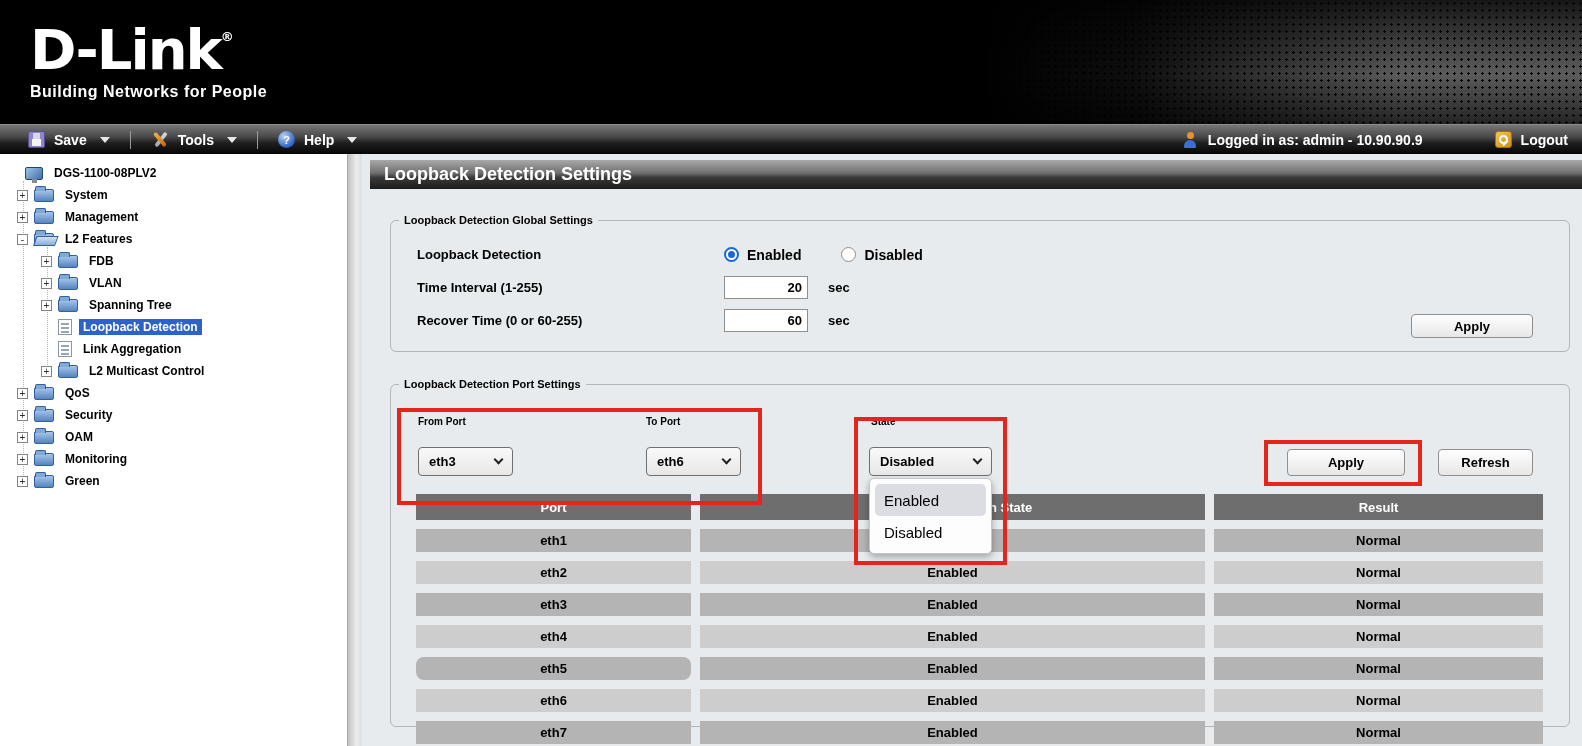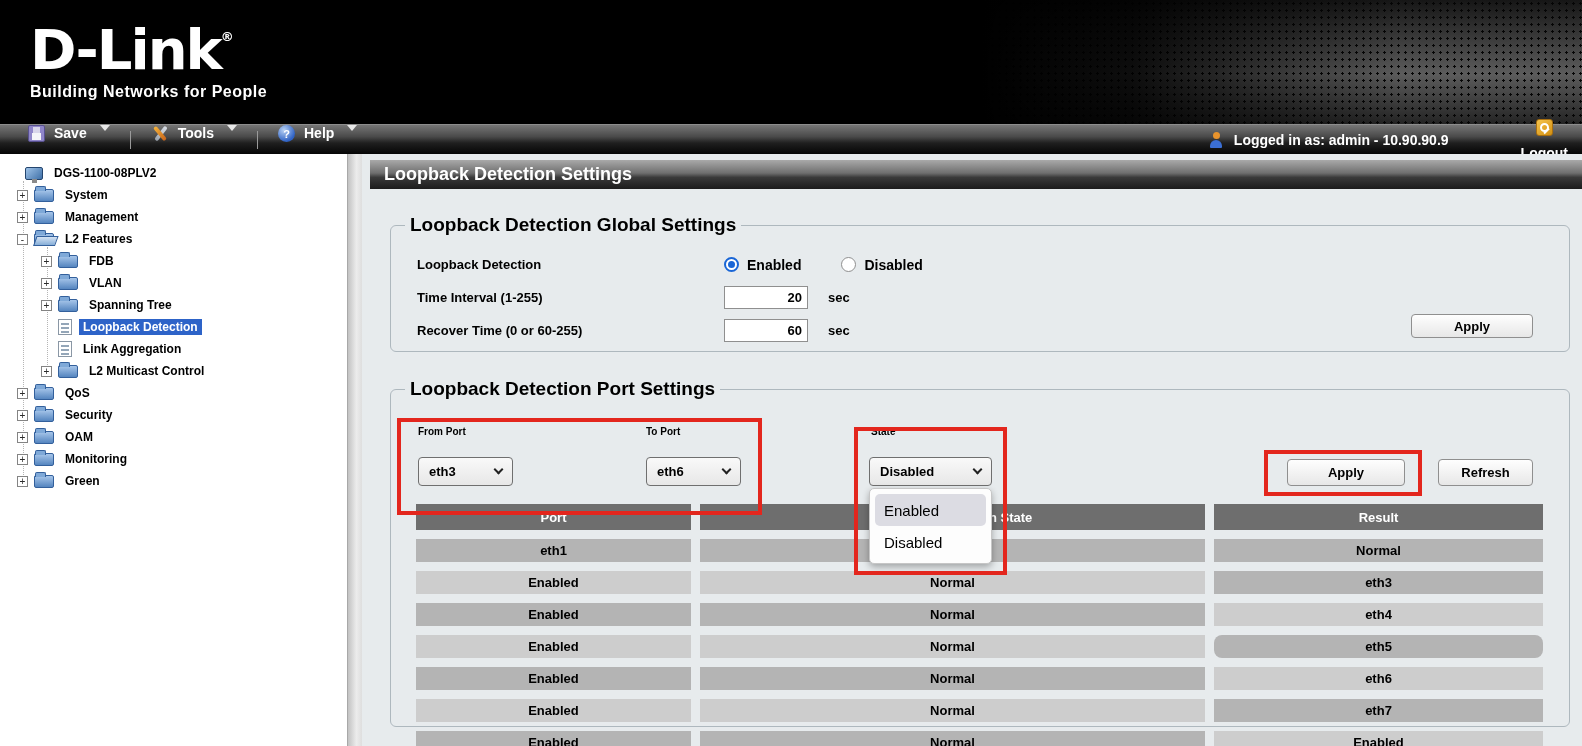--- a/index.html
+++ b/index.html
@@ -16,27 +16,27 @@
     background-size:100% 100%, 7px 7px, 100% 100%; }
   .logo-block { position:absolute; left:30px; top:6px; color:#fff; }
   .logo-text { font-family:"DejaVu Sans", sans-serif; font-weight:900; font-size:56px; letter-spacing:-2px; line-height:62px; }
   .logo-reg { font-size:13px; vertical-align:28px; letter-spacing:0; font-weight:700; }
   .tagline { font-size:16px; font-weight:700; letter-spacing:.5px; margin-top:2px; }
 
   
   .menubar { position:absolute; left:0; top:124px; width:1582px; height:30px;
     background:linear-gradient(180deg,#767676 0%,#4a4a4a 40%,#1f1f1f 62%,#050505 100%);
     border-top:1px solid #8d8d8d; display:flex; align-items:center; color:#fff; font-weight:700; font-size:14px; }
-  .menu-item { display:flex; align-items:flex-start; gap:9px; padding:0 20px; height:100%; cursor:pointer; }
+  .menu-item { display:flex; align-items:center; gap:9px; padding:12px 20px; height:100%; cursor:pointer; }
   .menu-item:first-child { padding-left:28px; }
   .menu-sep { width:1px; height:18px; background:#9a9a9a; }
   .caret { width:0; height:0; border-left:5px solid transparent; border-right:5px solid transparent; border-top:6px solid #e8e8e8; margin-left:4px; }
   .menu-right { margin-left:auto; display:flex; align-items:center; gap:12px; padding-right:14px; }
   .loggedin { display:flex; align-items:center; gap:10px; margin-right:60px; }
-  .logout { display:flex; align-items:center; gap:9px; cursor:pointer;flex-direction:column; }
+  .logout { display:flex; align-items:center; gap:9px; cursor:pointer; }
 
   
   .floppy-ic { width:17px; height:17px; background:#8f85c9; border:1px solid #57508e; border-radius:2px; position:relative; }
   .floppy-ic::before { content:""; position:absolute; top:1px; left:4px; right:4px; height:6px; background:#d8d5ea; }
   .floppy-ic::after { content:""; position:absolute; bottom:1px; left:3px; right:3px; height:7px; background:#f4f4f8; }
   .tools-ic { width:18px; height:18px; position:relative; }
   .tools-ic::before { content:""; position:absolute; left:8px; top:0; width:4px; height:17px; background:linear-gradient(#d8dde4,#9aa2ad); transform:rotate(38deg); border-radius:2px; }
   .tools-ic::after { content:""; position:absolute; left:7px; top:0; width:4px; height:17px; background:linear-gradient(#f5b33a,#c8641a); transform:rotate(-40deg); border-radius:2px; }
   .help-ic { width:17px; height:17px; border-radius:50%; background:radial-gradient(circle at 35% 30%, #b9d2f4, #2f62c4 70%); color:#fff; font-size:11px; font-weight:700; display:flex; align-items:center; justify-content:center; }
   .user-ic { width:16px; height:16px; position:relative; }
@@ -69,21 +69,21 @@
   .tree-label { padding:1px 4px; }
   .tree-row.selected .tree-label { background:#2d63c8; color:#fff; }
 
   
   .main { position:absolute; left:362px; top:154px; width:1220px; height:592px; background:#e7ebed; }
   .page-title-bar { position:absolute; left:8px; right:0; top:6px; height:29px;
     background:linear-gradient(180deg,#a9a9a9 0%,#6f6f6f 45%,#3a3a3a 60%,#1c1c1c 100%);
     color:#fff; font-size:18px; font-weight:700; display:flex; align-items:center; padding-left:14px; }
 
   fieldset { position:absolute; border:1px solid #aeb8be; border-radius:6px; }
-  legend { font-size:19px; font-weight:700; padding:0 5px; margin-left:14px; }
+  legend { font-size:11px; font-weight:700; padding:0 5px; margin-left:8px; }
   .fs-global { left:28px; top:60px; width:1180px; height:138px; }
   .fs-port   { left:28px; top:224px; width:1180px; height:349px; }
 
   .g-row { display:flex; align-items:center; height:33px; font-size:13px; font-weight:700; }
   .g-rows { padding-top:12px; }
   .g-label { flex:0 0 333px; padding-left:26px; }
   .radio { width:15px; height:15px; border-radius:50%; border:1px solid #8f8f8f; background:#fff; display:inline-block; position:relative; flex:0 0 15px; }
   .radio.checked { border:2px solid #1a66d6; }
   .radio.checked::after { content:""; position:absolute; inset:2px; border-radius:50%; background:#1a66d6; }
   .radio-lbl { margin:0 40px 0 8px; font-size:14px; }
@@ -300,20 +300,21 @@
     <div class="btn btn-refresh">Refresh</div>
 
     <div class="ptable">
       <div class="th">Port</div>
       <div class="th">Loopback Detection State</div>
       <div class="th">Result</div>
 
     <div class="td rd" style="background: rgb(180, 180, 180);">eth1</div>
         <div class="td rd" style="background: rgb(180, 180, 180);">Enabled</div>
         <div class="td rd" style="background: rgb(180, 180, 180);">Normal</div>
+        <div class="td rl" style="background: rgb(205, 205, 205);">eth2</div>
         <div class="td rl" style="background: rgb(205, 205, 205);">Enabled</div>
         <div class="td rl" style="background: rgb(205, 205, 205);">Normal</div>
         <div class="td rd" style="background: rgb(180, 180, 180);">eth3</div>
         <div class="td rd" style="background: rgb(180, 180, 180);">Enabled</div>
         <div class="td rd" style="background: rgb(180, 180, 180);">Normal</div>
         <div class="td rl" style="background: rgb(205, 205, 205);">eth4</div>
         <div class="td rl" style="background: rgb(205, 205, 205);">Enabled</div>
         <div class="td rl" style="background: rgb(205, 205, 205);">Normal</div>
         <div class="td rd" style="background: rgb(180, 180, 180); border-radius: 8px;">eth5</div>
         <div class="td rd" style="background: rgb(180, 180, 180);">Enabled</div>

